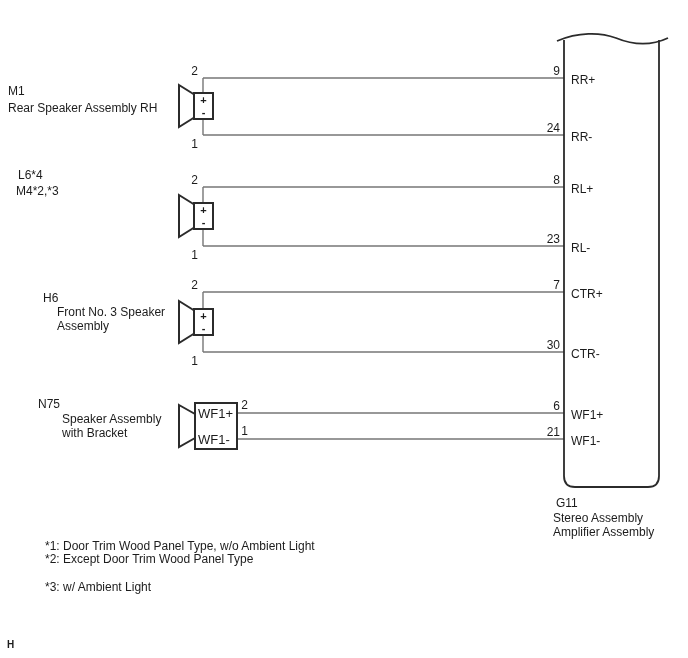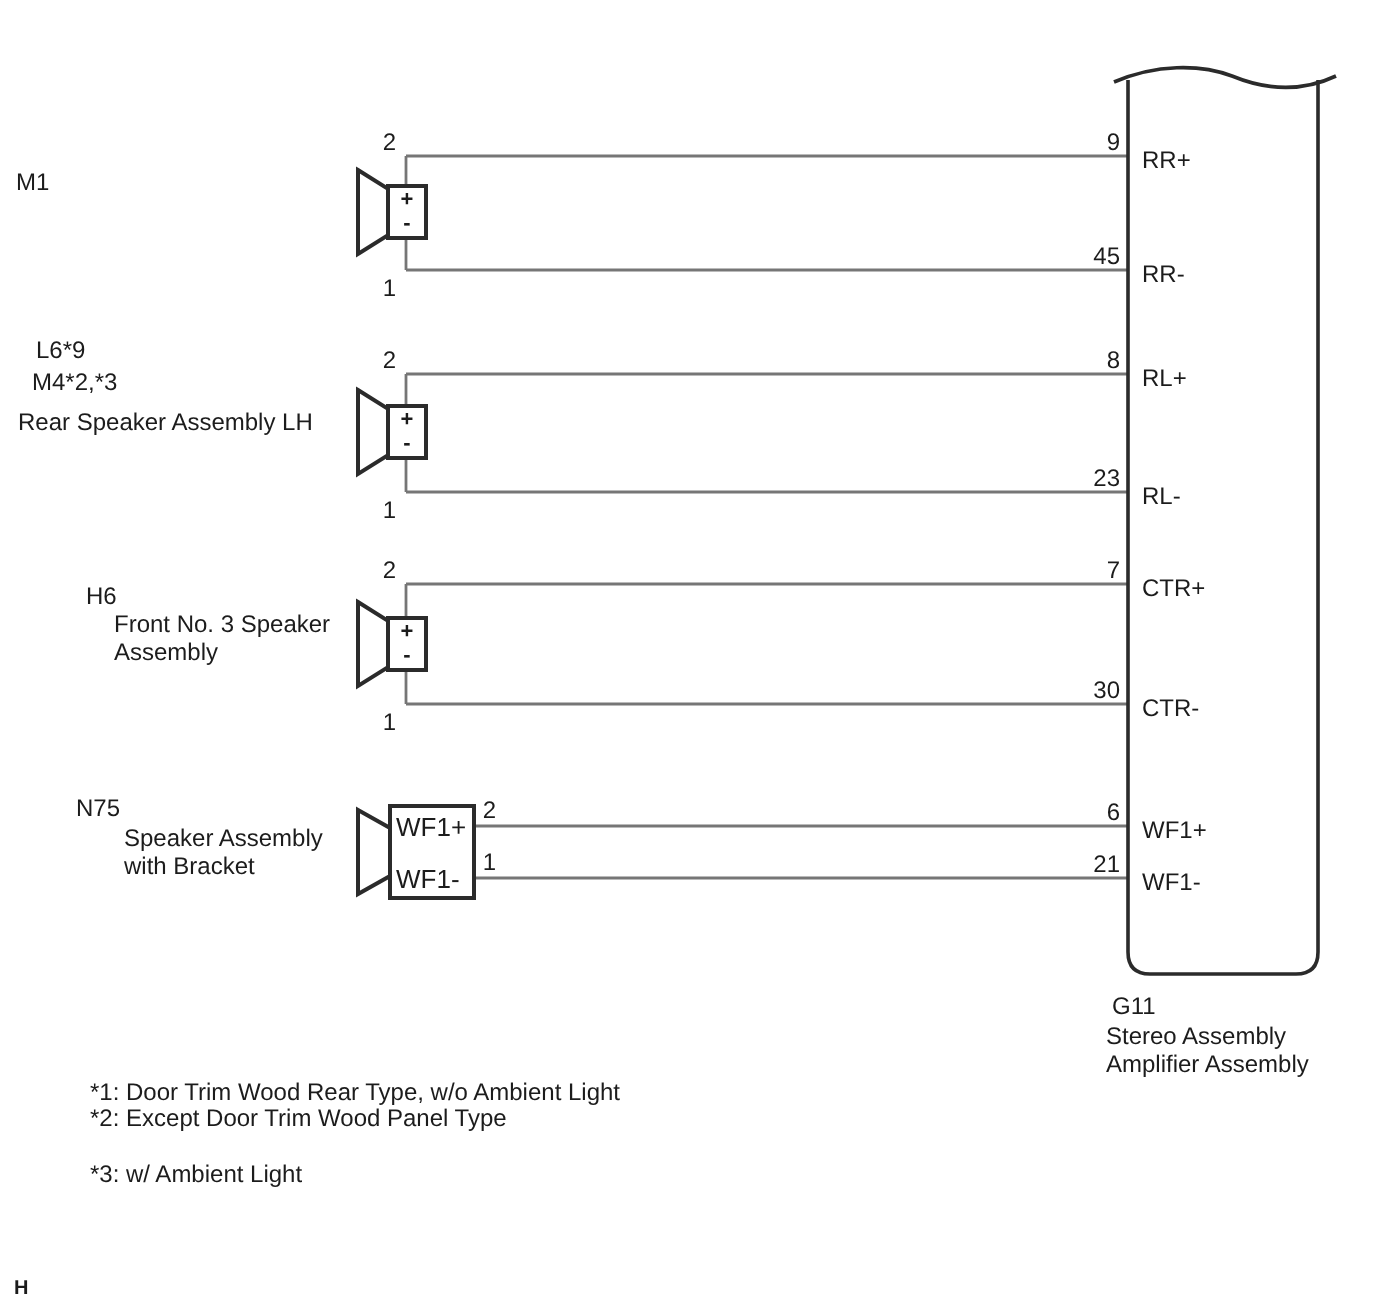--- a/index.html
+++ b/index.html
@@ -68,28 +68,28 @@
       <rect x="195" y="403" width="42" height="46"></rect>
     </g>
 
     <g stroke="#2b2b2b" stroke-width="1.8" fill="none">
       <path d="M564,40 L564,476 Q564,487 575,487 L648,487 Q659,487 659,476 L659,40"></path>
       <path d="M557,41 C578,32 600,32 616,38 C633,45 651,46 668,38"></path>
     </g>
   </svg>
 
   <span class="t" style="left:8px;top:84px">M1</span>
+  <span class="t" style="left:8px;top:101px">Rear Speaker Assembly RH</span>
   <span class="t num" style="right:490px;top:64px">2</span>
   <span class="t num" style="right:490px;top:137px">1</span>
   <span class="pm" style="top:94px">+</span>
   <span class="pm" style="top:106px">-</span>
 
-  <span class="t" style="left:18px;top:168px">L6*9</span>
+  <span class="t" style="left:18px;top:168px">L6*4</span>
   <span class="t" style="left:16px;top:184px">M4*2,*3</span>
-  <span class="t" style="left:9px;top:204px">Rear Speaker Assembly LH</span>
   <span class="t num" style="right:490px;top:173px">2</span>
   <span class="t num" style="right:490px;top:248px">1</span>
   <span class="pm" style="top:204px">+</span>
   <span class="pm" style="top:216px">-</span>
 
   <span class="t" style="left:43px;top:291px">H6</span>
   <span class="t" style="left:57px;top:305px">Front No. 3 Speaker</span>
   <span class="t" style="left:57px;top:319px">Assembly</span>
   <span class="t num" style="right:490px;top:278px">2</span>
   <span class="t num" style="right:490px;top:354px">1</span>
@@ -98,40 +98,40 @@
 
   <span class="t" style="left:38px;top:397px">N75</span>
   <span class="t" style="left:62px;top:412px">Speaker Assembly</span>
   <span class="t" style="left:62px;top:426px">with Bracket</span>
   <span class="t wf" style="left:198px;top:407px">WF1+</span>
   <span class="t wf" style="left:198px;top:433px">WF1-</span>
   <span class="t num" style="right:440px;top:398px">2</span>
   <span class="t num" style="right:440px;top:424px">1</span>
 
   <span class="t num" style="right:128px;top:64px">9</span>
-  <span class="t num" style="right:128px;top:121px">45</span>
+  <span class="t num" style="right:128px;top:121px">24</span>
   <span class="t num" style="right:128px;top:173px">8</span>
   <span class="t num" style="right:128px;top:232px">23</span>
   <span class="t num" style="right:128px;top:278px">7</span>
   <span class="t num" style="right:128px;top:338px">30</span>
   <span class="t num" style="right:128px;top:399px">6</span>
   <span class="t num" style="right:128px;top:425px">21</span>
 
   <span class="t" style="left:571px;top:73px">RR+</span>
   <span class="t" style="left:571px;top:130px">RR-</span>
   <span class="t" style="left:571px;top:182px">RL+</span>
   <span class="t" style="left:571px;top:241px">RL-</span>
   <span class="t" style="left:571px;top:287px">CTR+</span>
   <span class="t" style="left:571px;top:347px">CTR-</span>
   <span class="t" style="left:571px;top:408px">WF1+</span>
   <span class="t" style="left:571px;top:434px">WF1-</span>
 
   <span class="t" style="left:556px;top:496px">G11</span>
   <span class="t" style="left:553px;top:511px">Stereo Assembly</span>
   <span class="t" style="left:553px;top:525px">Amplifier Assembly</span>
 
-  <span class="t" style="left:45px;top:539px">*1: Door Trim Wood Rear Type, w/o Ambient Light</span>
+  <span class="t" style="left:45px;top:539px">*1: Door Trim Wood Panel Type, w/o Ambient Light</span>
   <span class="t" style="left:45px;top:552px">*2: Except Door Trim Wood Panel Type</span>
   <span class="t" style="left:45px;top:580px">*3: w/ Ambient Light</span>
 
   <span class="t marker" style="left:7px;top:639px">H</span>
 
 </div>
 
 </body></html>

